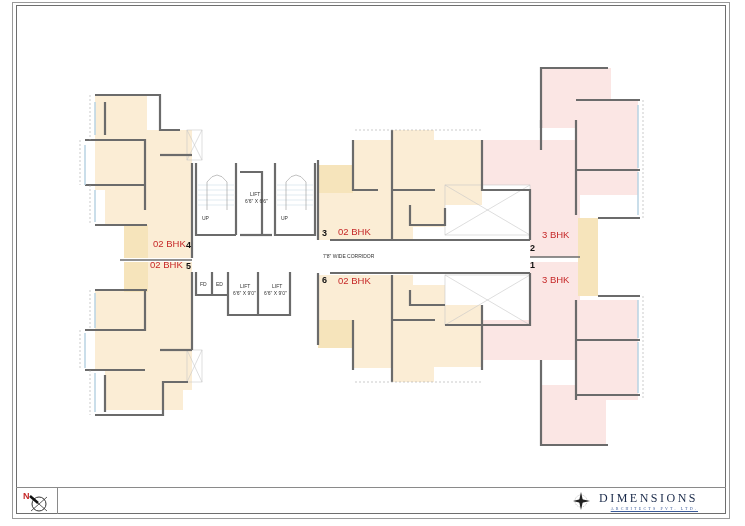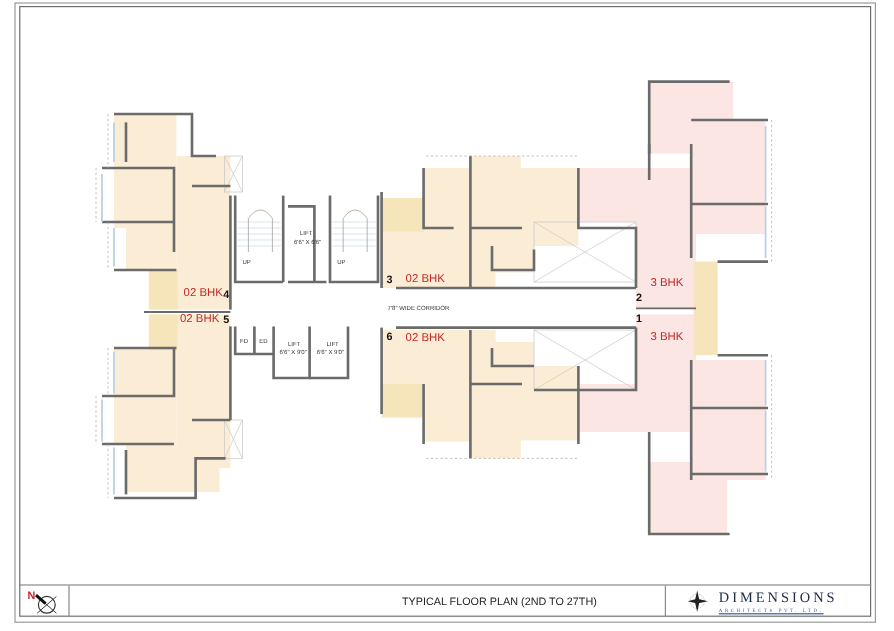--- a/index.html
+++ b/index.html
@@ -232,25 +232,24 @@
 <div class="titleblock">
   <div class="tb-cell tb-north">
     <svg width="36" height="26" viewBox="0 0 36 26">
       <text x="4" y="11" font-family="Liberation Sans, sans-serif" font-size="9" font-weight="bold" fill="#c62828">N</text>
       <circle cx="20" cy="16" r="7" fill="none" stroke="#333" stroke-width="1"></circle>
       <line x1="12" y1="9" x2="28" y2="23" stroke="#333" stroke-width="0.8"></line>
       <line x1="28" y1="9" x2="12" y2="23" stroke="#333" stroke-width="0.8"></line>
       <line x1="11" y1="8" x2="19" y2="15" stroke="#111" stroke-width="2.5"></line>
     </svg>
   </div>
-  <div class="tb-cell tb-title">TYPICAL FLOOR PLAN (2ND TO 27TH)</div>
   <div class="tb-cell tb-logo">
     <svg width="22" height="22" viewBox="0 0 22 22">
       <circle cx="10" cy="11" r="6" fill="none" stroke="#999" stroke-width="0.6" stroke-dasharray="1,1"></circle>
       <polygon points="10,2 12,11 10,20 8,11" fill="#222"></polygon>
       <polygon points="2,11 10,9 19,11 10,13" fill="#222"></polygon>
     </svg>
-    <div style="margin-left:6px;display:flex;flex-direction:column;">
+    <div style="margin-left:6px;display:flex;flex-direction:column;align-items:flex-end;">
       <span class="logo-main">DIMENSIONS</span>
       <span class="logo-sub">ARCHITECTS PVT. LTD.</span>
     </div>
   </div>
 </div>
 
 </body></html>

